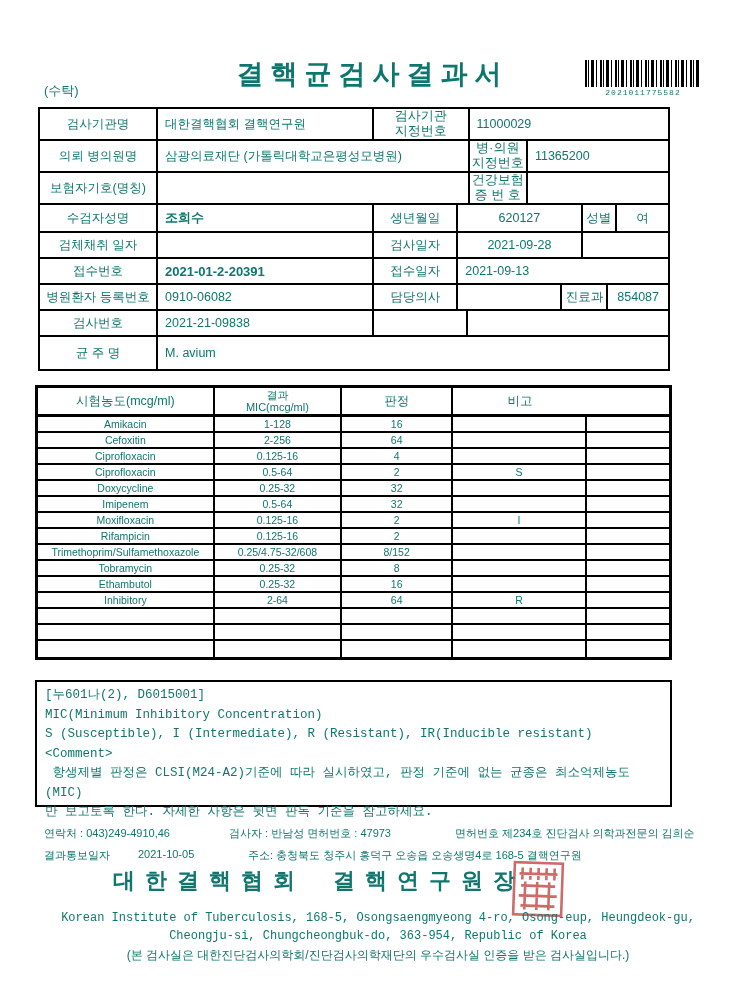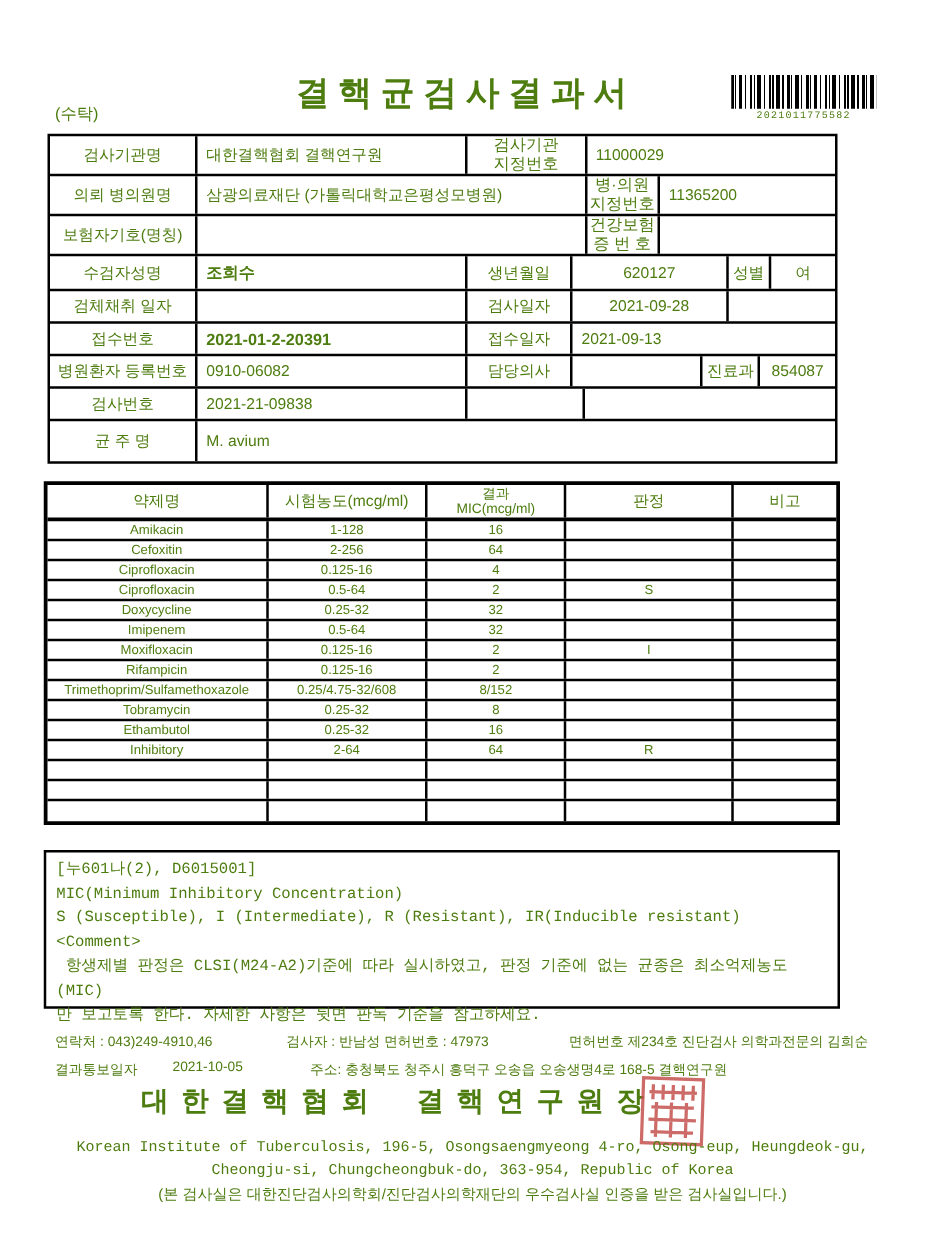--- a/index.html
+++ b/index.html
@@ -1,17 +1,17 @@
 <!DOCTYPE html>
 <html><head>
 <meta charset="utf-8">
 <style>
   * { margin:0; padding:0; box-sizing:border-box; }
   body { background:#e8e8e8; font-family:"Liberation Sans","DejaVu Sans",sans-serif; }
-  .page { position:relative; width:756px; height:1001px; background:#ffffff; color:#4d7c0f;
+  .page { position:relative; width:756px; height:1001px; background:#ffffff; color:#0f766e;
           margin:0 auto; overflow:hidden; }
 
   
   .consignment { position:absolute; left:44px; top:82px; font-size:13px; }
   .title { position:absolute; left:50%; transform:translateX(-52%); top:56px;
            font-size:27px; font-weight:bold; letter-spacing:7px; white-space:nowrap; }
   .barcode-wrap { position:absolute; left:585px; top:60px; width:116px; text-align:center; }
   .barcode-bars { width:116px; height:27px;
       background:repeating-linear-gradient(90deg,#000 0,#000 2px,#fff 2px,#fff 3px,
         #000 3px,#000 4px,#fff 4px,#fff 6px,#000 6px,#000 9px,#fff 9px,#fff 11px,
@@ -152,21 +152,20 @@
       <div class="cell"></div>
     </div>
     <div class="irow r9 h32">
       <div class="cell lbl">균 주 명</div>
       <div class="cell val">M. avium</div>
     </div>
   </div>
 
   <div class="drug-table">
     <div class="drow dhead">
-      <div class="dc dh">약제명</div>
       <div class="dc dh">시험농도(mcg/ml)</div>
       <div class="dc dh-small prelines">결과
 MIC(mcg/ml)</div>
       <div class="dc dh">판정</div>
       <div class="dc dh">비고</div>
     </div>
     <div class="drow">
       <div class="dc">Amikacin</div>
       <div class="dc">1-128</div>
       <div class="dc">16</div>
@@ -292,17 +291,17 @@
   <div class="org-title">대한결핵협회  결핵연구원장</div>
 
   <svg class="stamp" viewBox="0 0 52 56">
     <g stroke="#c4524e" fill="none" stroke-width="2.6">
       <rect x="2" y="2" width="48" height="52"></rect>
       <path d="M10 7v12 M18 7v12 M26 7v12 M34 7v12 M42 7v12 M7 13h38"></path>
       <path d="M9 25h34 M13 21v28 M25 21v28 M37 21v28 M7 35h38 M9 45h34"></path>
     </g>
   </svg>
 
-  <div class="eng1">Korean Institute of Tuberculosis, 196-5, Osongsaengmyeong 4-ro, Osong-eup, Heungdeok-gu,</div>
+  <div class="eng1">Korean Institute of Tuberculosis, 168-5, Osongsaengmyeong 4-ro, Osong-eup, Heungdeok-gu,</div>
   <div class="eng2">Cheongju-si, Chungcheongbuk-do, 363-954, Republic of Korea</div>
   <div class="accr">(본 검사실은 대한진단검사의학회/진단검사의학재단의 우수검사실 인증을 받은 검사실입니다.)</div>
 
 </div>
 
 </body></html>

